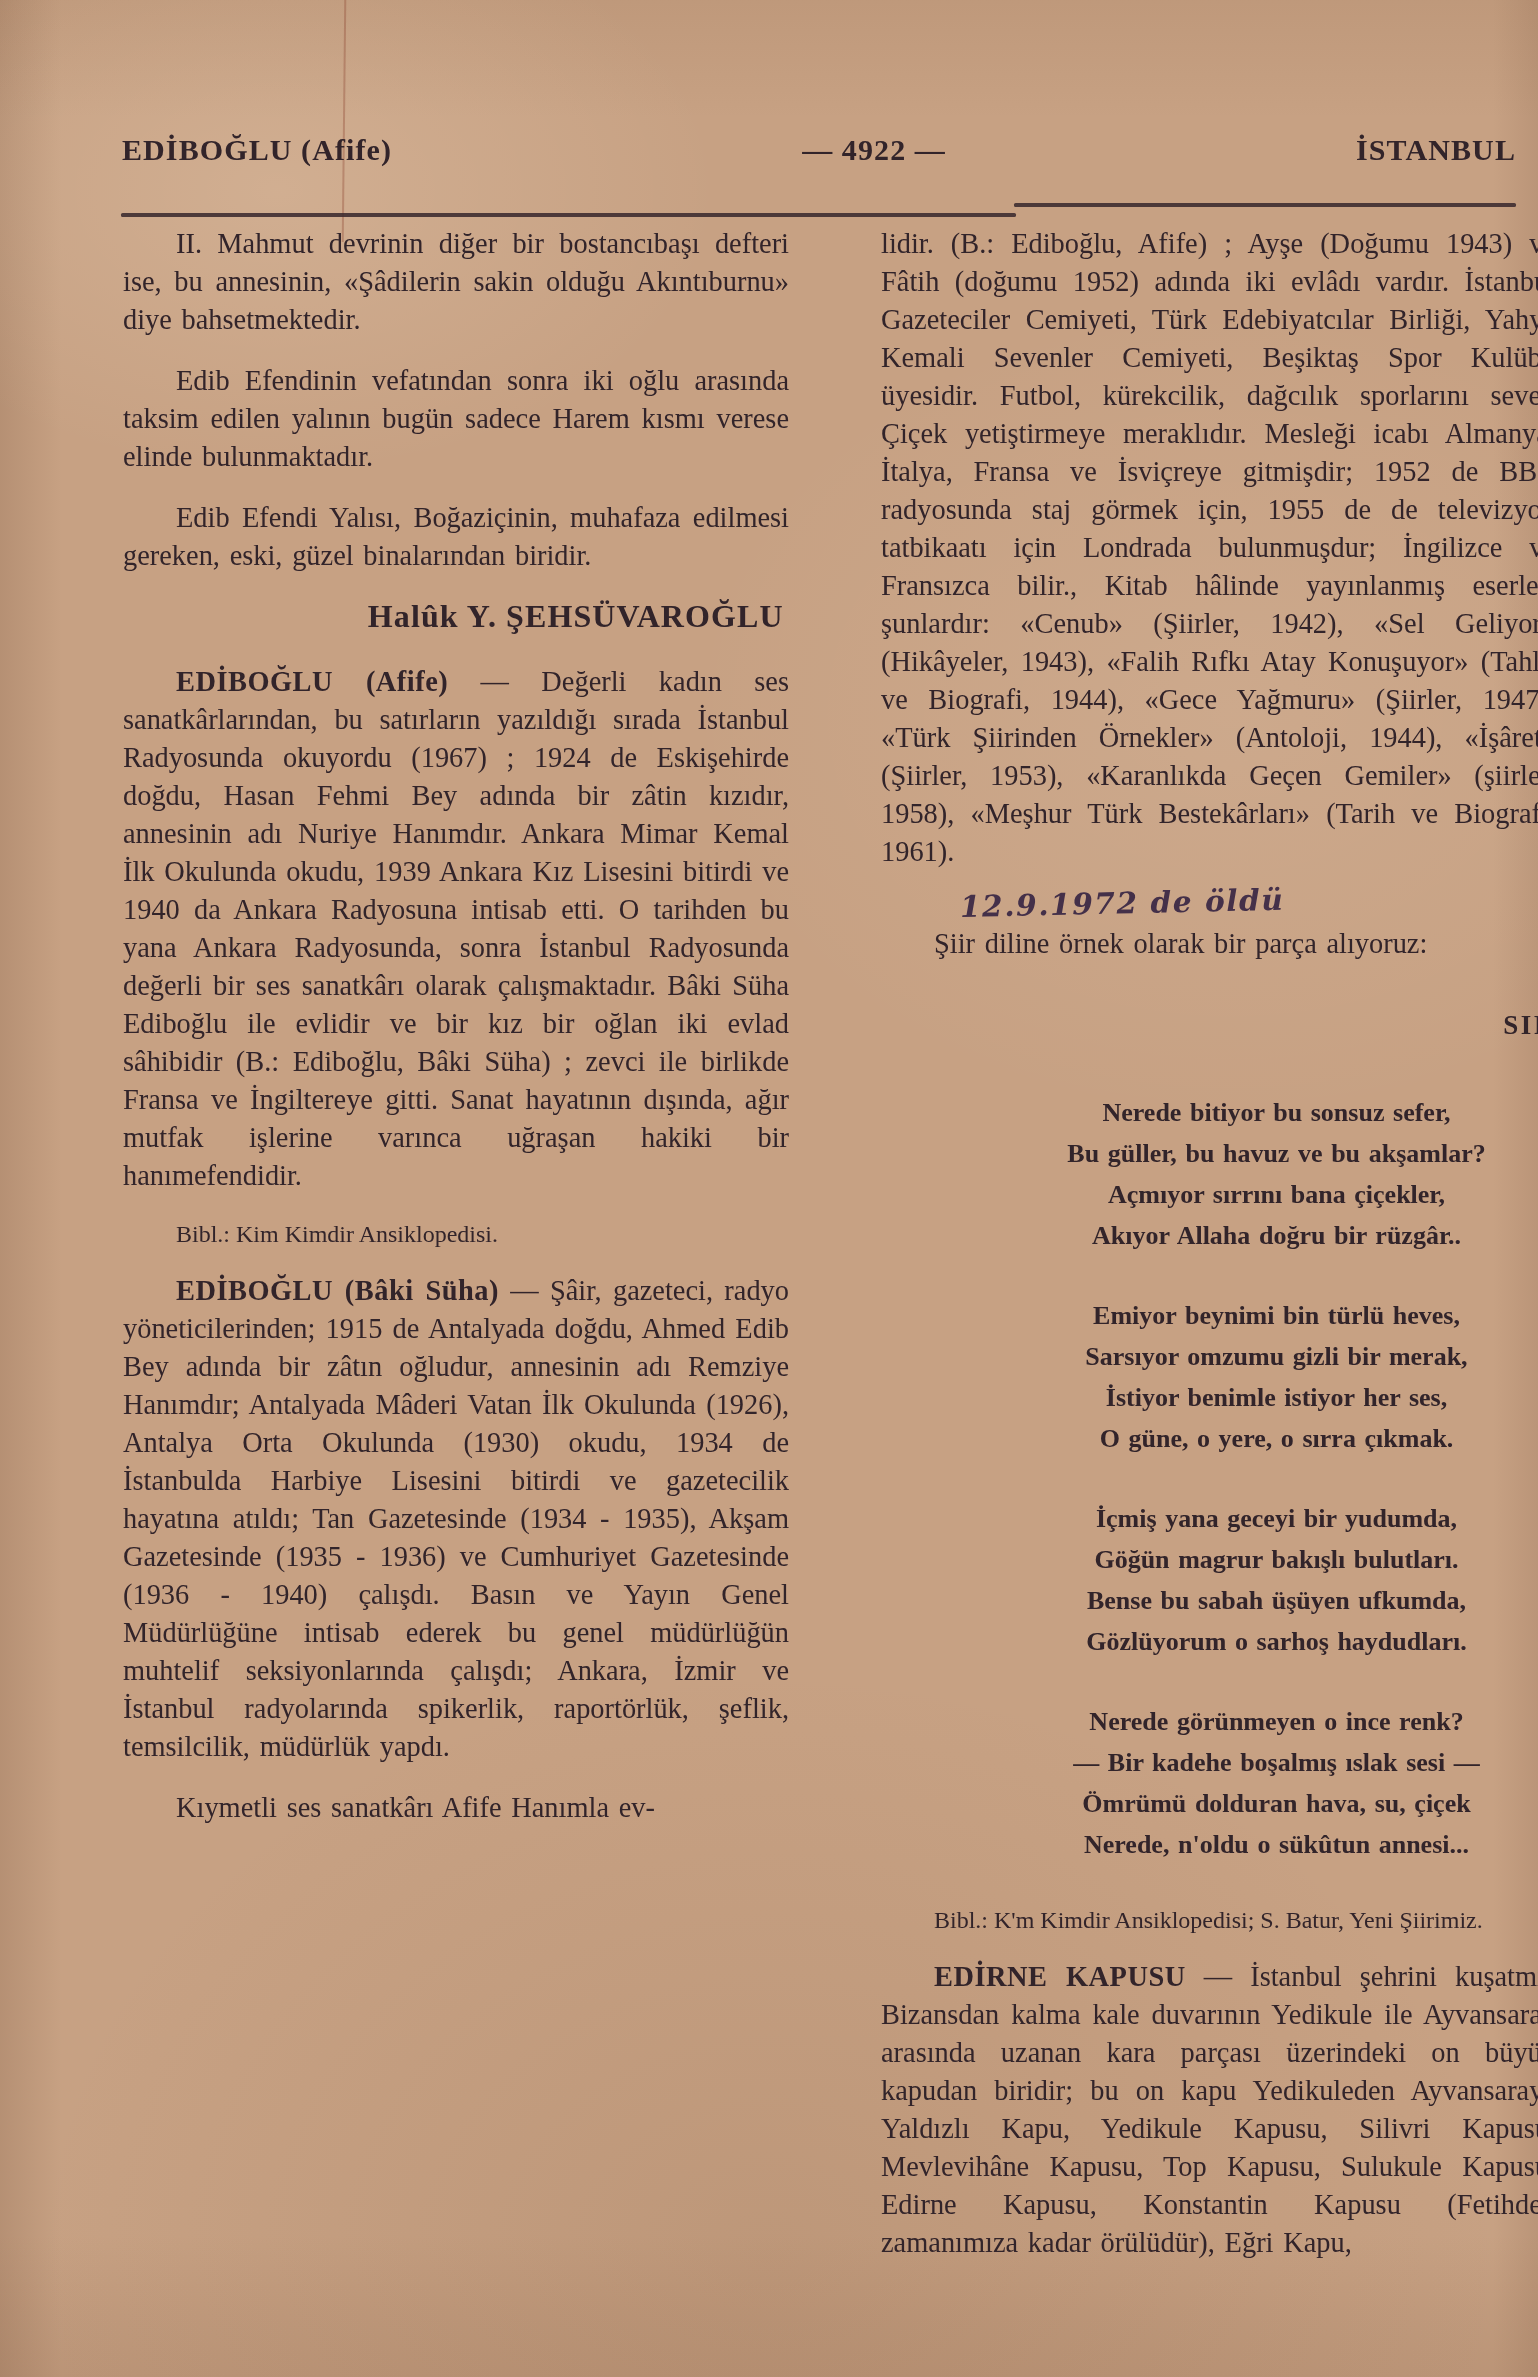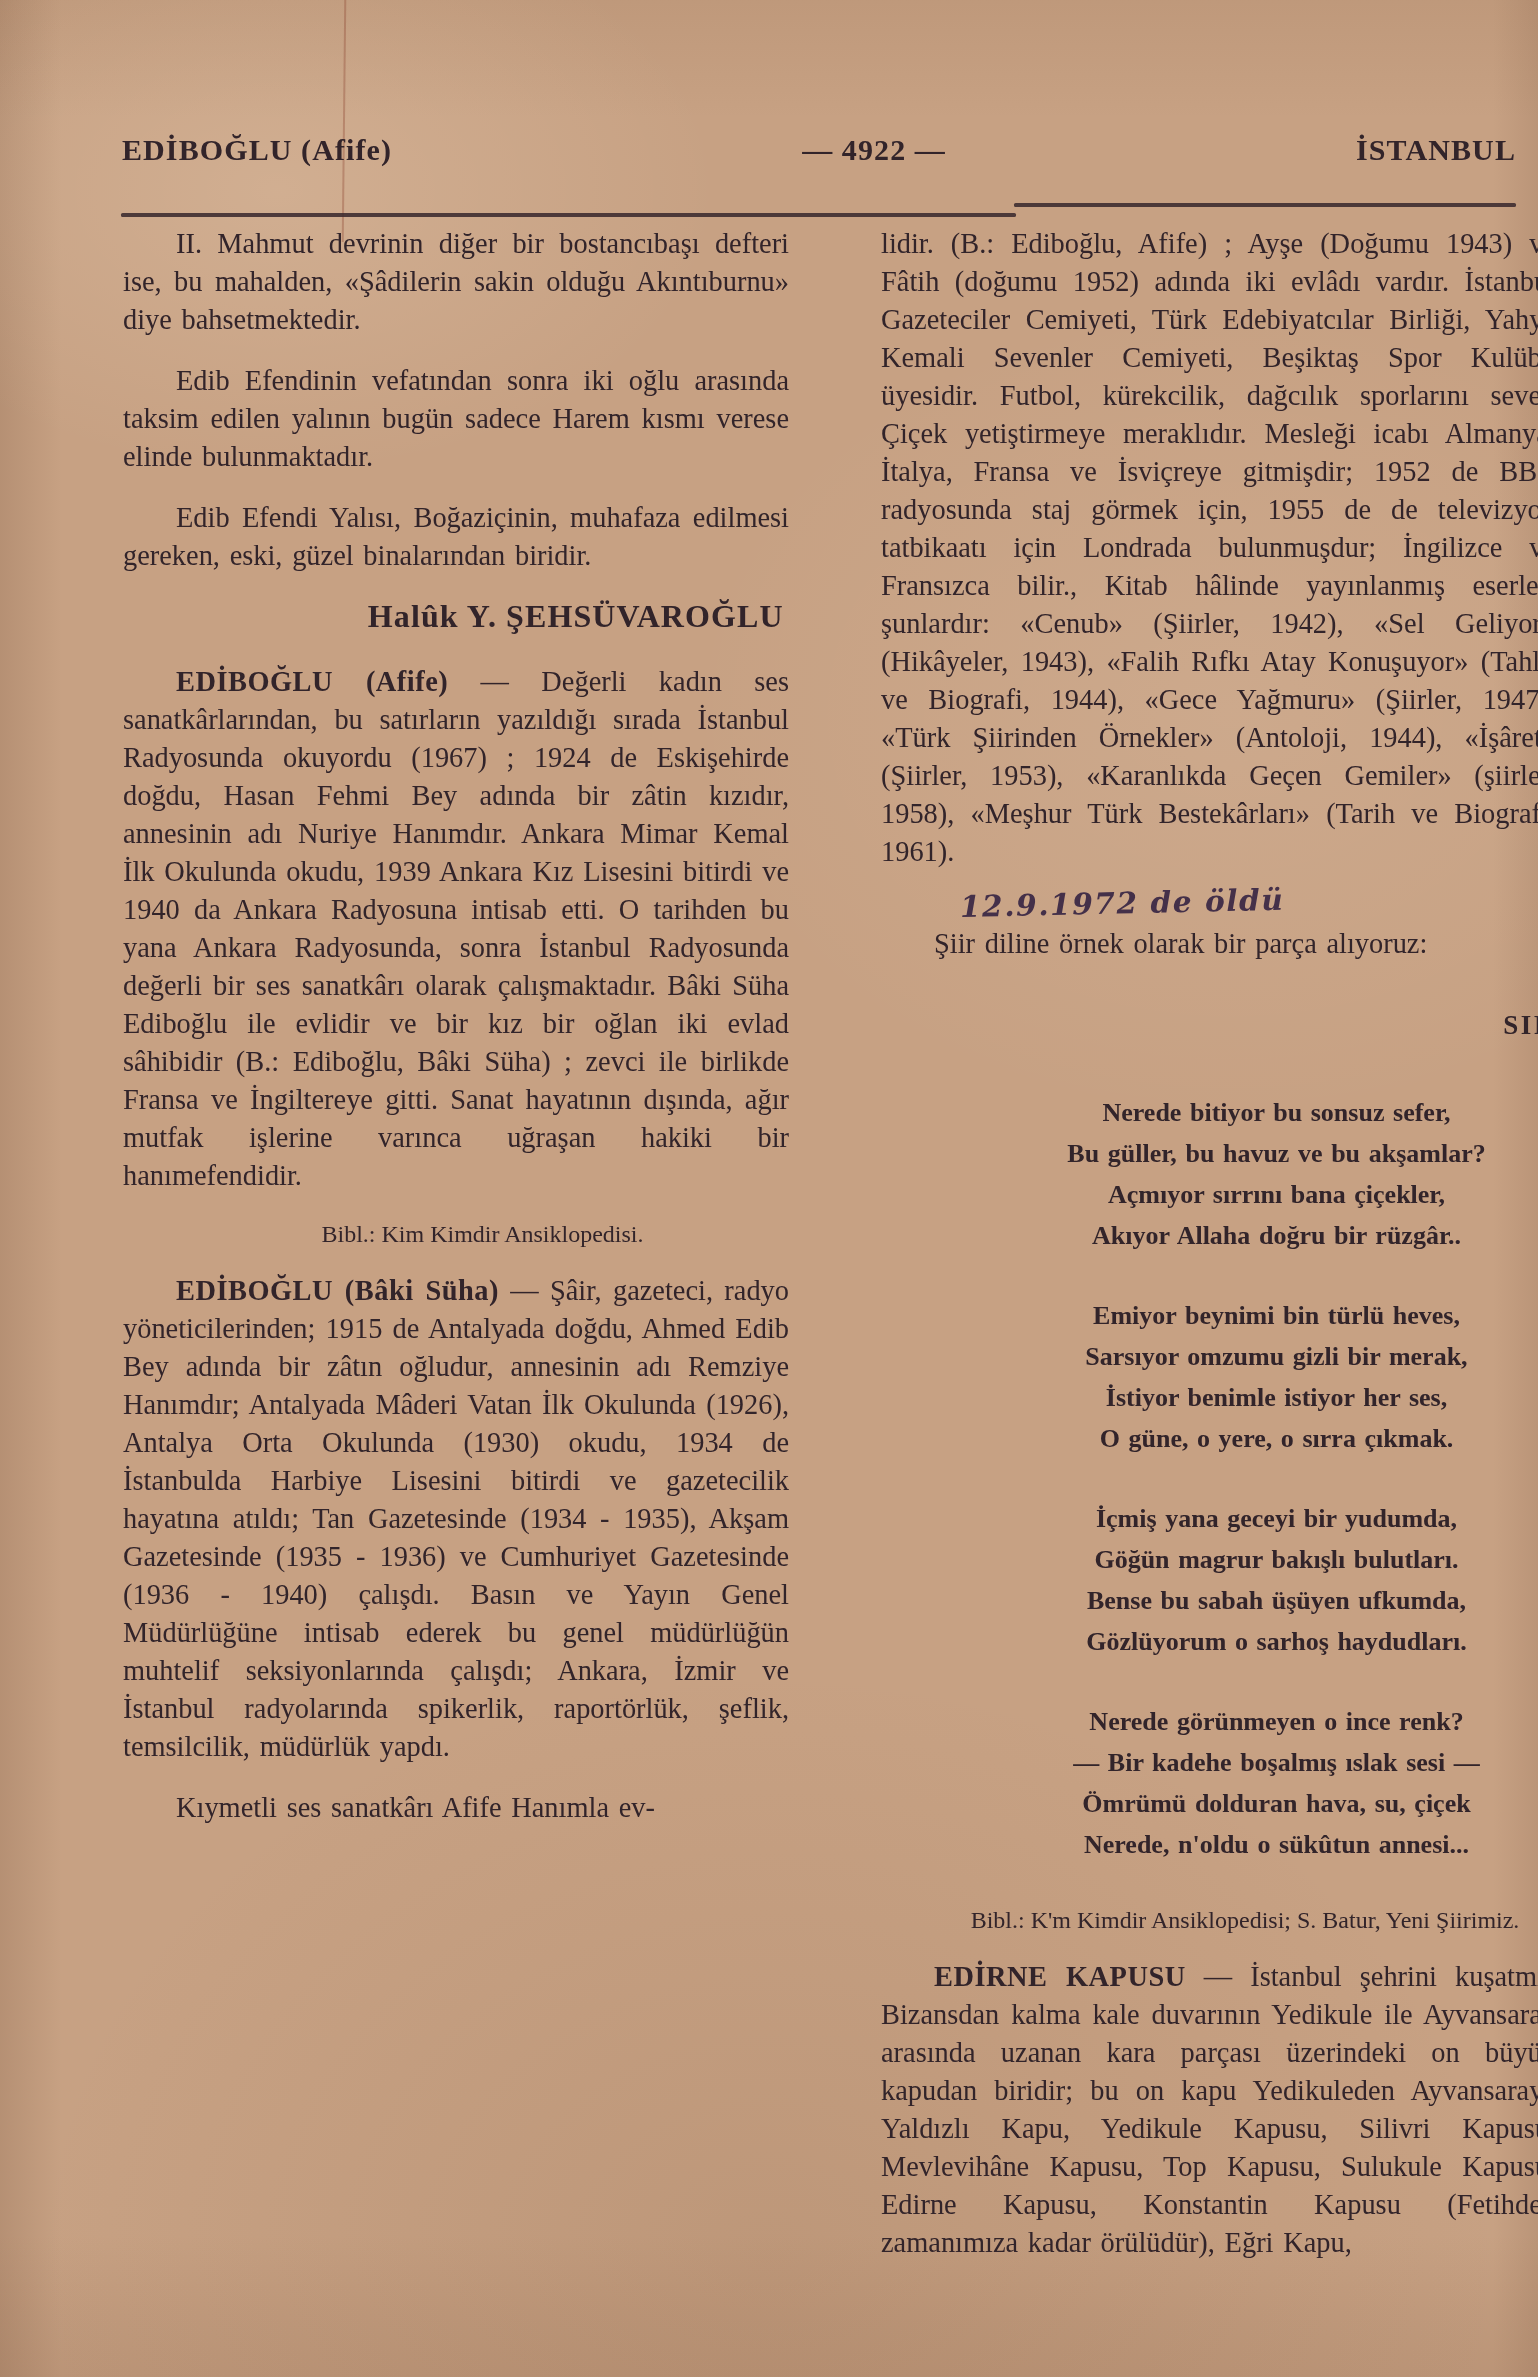--- a/index.html
+++ b/index.html
@@ -42,21 +42,21 @@
   .body{
     font-size:28.4px;line-height:38px;text-align:justify;
     margin:0 0 23px 0;word-spacing:2.6px;
   }
   .indent{text-indent:53px;}
   .headword{font-weight:bold;letter-spacing:0.5px;}
   .signature{
     text-align:right;font-weight:bold;font-size:32px;letter-spacing:1.1px;
     margin:2.1px 5.3px 28.4px 0;
   }
-  .bibl{font-size:24px;line-height:32px;text-indent:53px;margin:0 0 22px 0;text-align:center;}
+  .bibl{font-size:24px;line-height:32px;text-indent:53px;margin:0 0 22px 0;text-align:left;}
   .handwritten{
     font-family:"DejaVu Serif",serif;font-style:italic;font-weight:bold;
     font-size:29.5px;color:var(--handwriting);letter-spacing:1.6px;
     transform:rotate(-1.3deg);transform-origin:left;
     margin:-5.3px 0 1.1px 79px;
   }
   .poem-intro{margin-bottom:47px;}
   .poem-title{
     text-align:right;font-weight:bold;font-size:27px;letter-spacing:2.6px;
     margin:16px 0 51px 0;
@@ -75,21 +75,21 @@
 
 <header>
   <span>EDİBOĞLU (Afife)</span>
   <span>— 4922 —</span>
   <span>İSTANBUL</span>
 </header>
 <div class="rule rule-left"></div>
 <div class="rule rule-right"></div>
 
 <section class="col col-left">
-  <p class="body indent">II. Mahmut devrinin diğer bir bostancıbaşı defteri ise, bu mahalden, «Şâdilerin sakin olduğu Akıntıburnu» diye bahsetmektedir.</p>
+  <p class="body indent">II. Mahmut devrinin diğer bir bostancıbaşı defteri ise, bu annesinin, «Şâdilerin sakin olduğu Akıntıburnu» diye bahsetmektedir.</p>
   <p class="body indent">Edib Efendinin vefatından sonra iki oğlu arasında taksim edilen yalının bugün sadece Harem kısmı verese elinde bulunmaktadır.</p>
   <p class="body indent">Edib Efendi Yalısı, Boğaziçinin, muhafaza edilmesi gereken, eski, güzel binalarından biridir.</p>
   <p class="signature">Halûk Y. ŞEHSÜVAROĞLU</p>
 
   <p class="body indent"><b class="headword">EDİBOĞLU (Afife)</b><span> — Değerli kadın ses sanatkârlarından, bu satırların yazıldığı sırada İstanbul Radyosunda okuyordu (1967) ; 1924 de Eskişehirde doğdu, Hasan Fehmi Bey adında bir zâtin kızıdır, annesinin adı Nuriye Hanımdır. Ankara Mimar Kemal İlk Okulunda okudu, 1939 Ankara Kız Lisesini bitirdi ve 1940 da Ankara Radyosuna intisab etti. O tarihden bu yana Ankara Radyosunda, sonra İstanbul Radyosunda değerli bir ses sanatkârı olarak çalışmaktadır. Bâki Süha Ediboğlu ile evlidir ve bir kız bir oğlan iki evlad sâhibidir (B.: Ediboğlu, Bâki Süha) ; zevci ile birlikde Fransa ve İngiltereye gitti. Sanat hayatının dışında, ağır mutfak işlerine varınca uğraşan hakiki bir hanımefendidir.</span></p>
 
   <p class="bibl">Bibl.: Kim Kimdir Ansiklopedisi.</p>
 
   <p class="body indent"><b class="headword">EDİBOĞLU (Bâki Süha)</b><span> — Şâir, gazeteci, radyo yöneticilerinden; 1915 de Antalyada doğdu, Ahmed Edib Bey adında bir zâtın oğludur, annesinin adı Remziye Hanımdır; Antalyada Mâderi Vatan İlk Okulunda (1926), Antalya Orta Okulunda (1930) okudu, 1934 de İstanbulda Harbiye Lisesini bitirdi ve gazetecilik hayatına atıldı; Tan Gazetesinde (1934 - 1935), Akşam Gazetesinde (1935 - 1936) ve Cumhuriyet Gazetesinde (1936 - 1940) çalışdı. Basın ve Yayın Genel Müdürlüğüne intisab ederek bu genel müdürlüğün muhtelif seksiyonlarında çalışdı; Ankara, İzmir ve İstanbul radyolarında spikerlik, raportörlük, şeflik, temsilcilik, müdürlük yapdı.</span></p>
 

